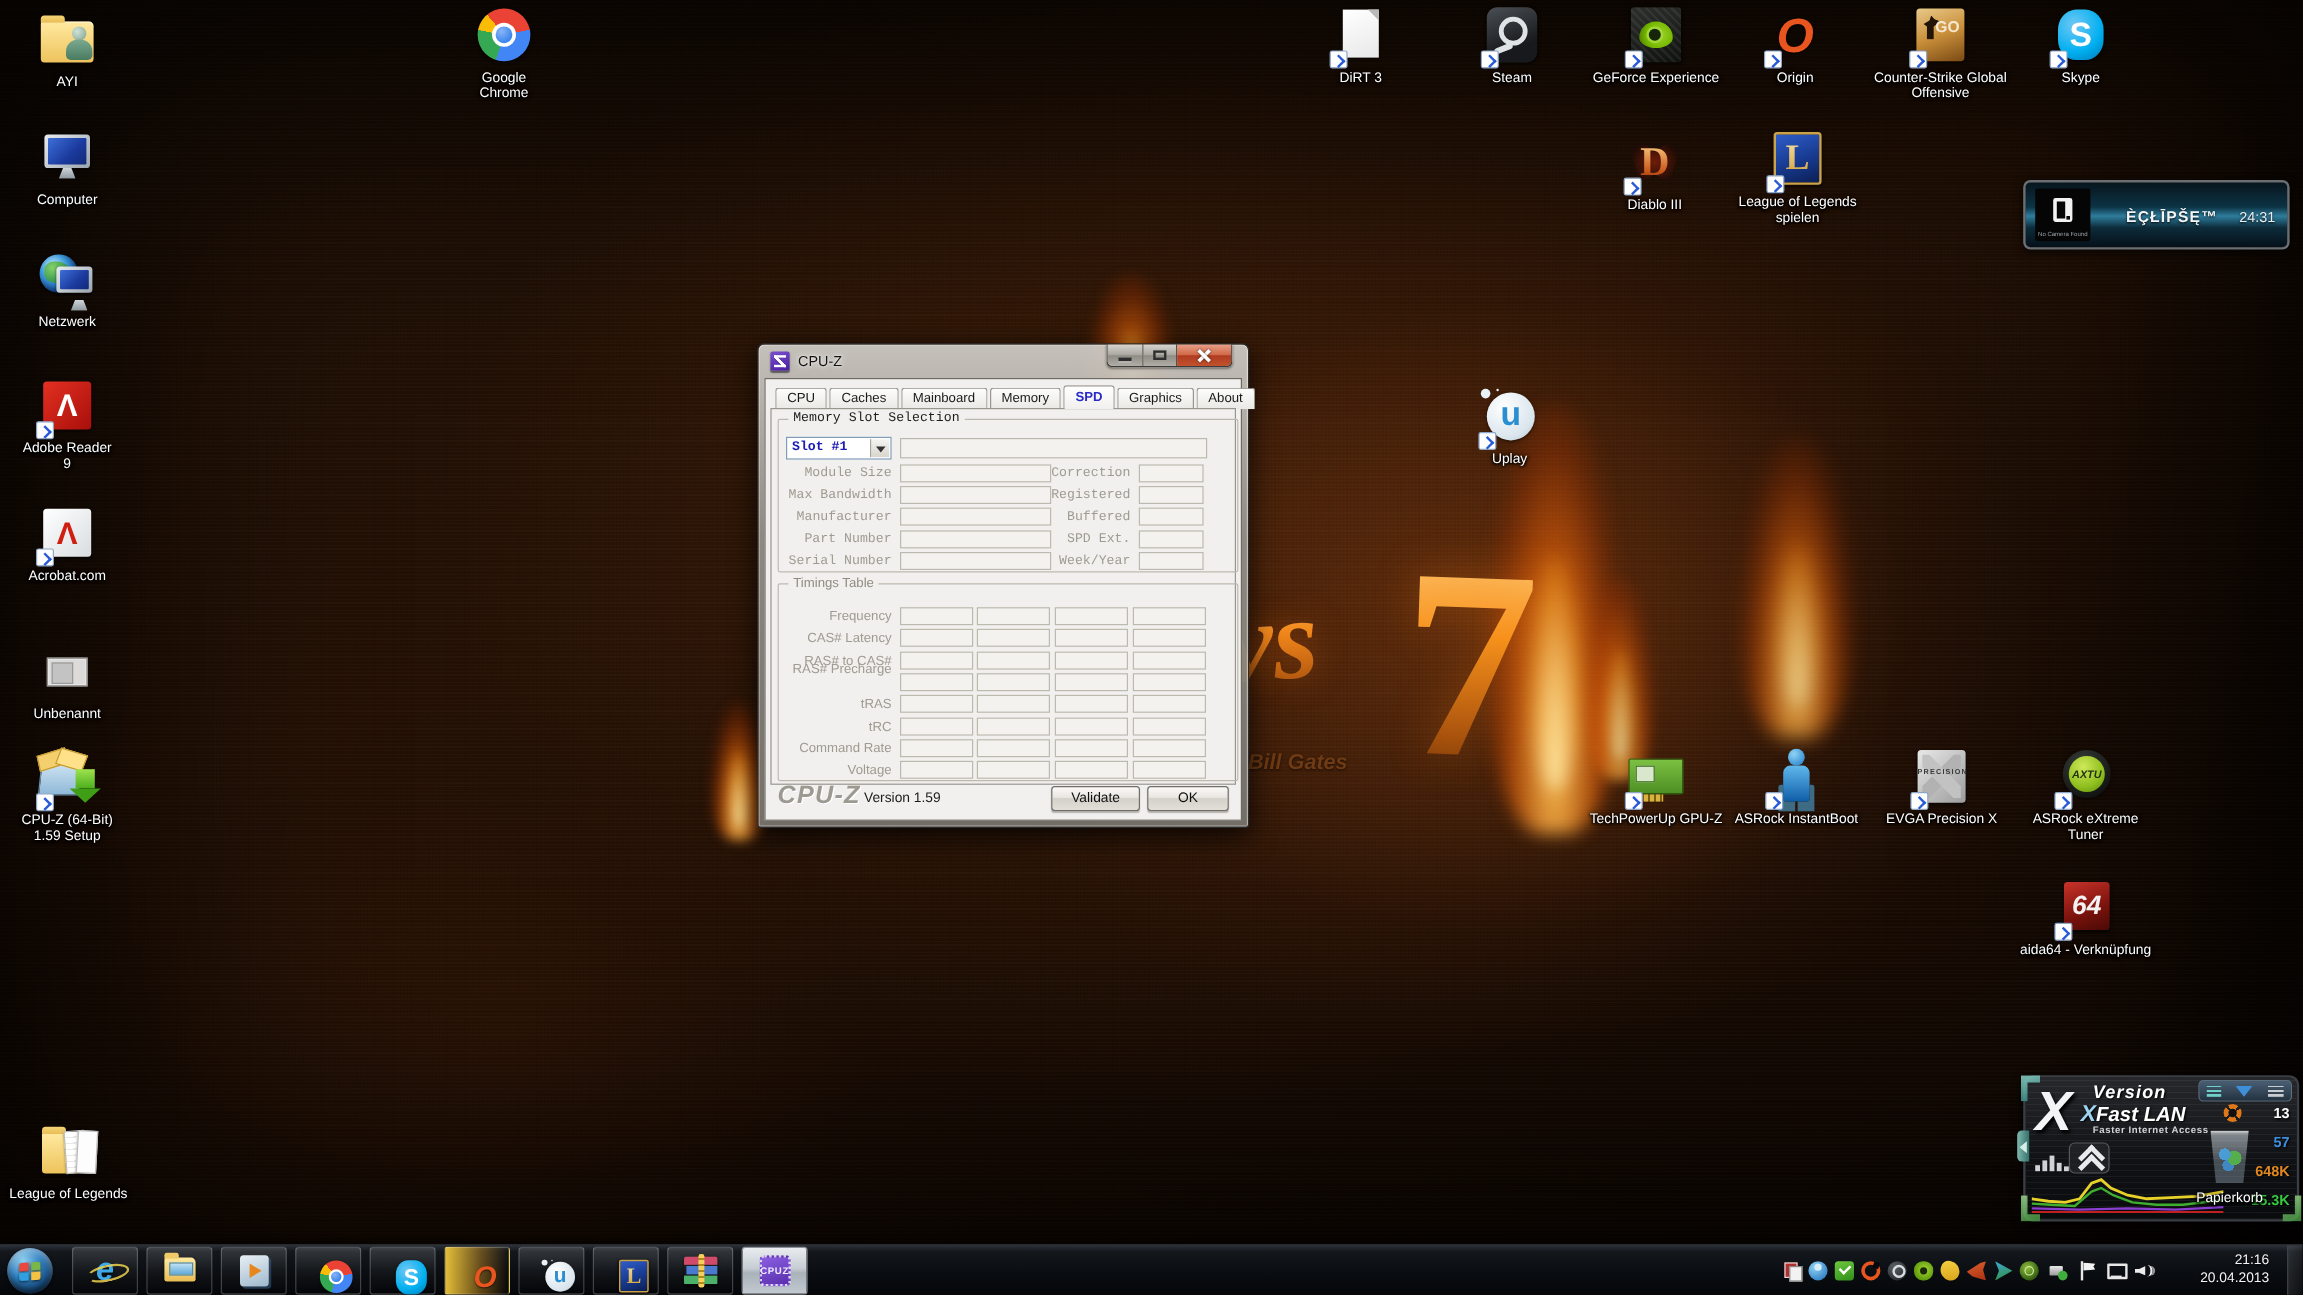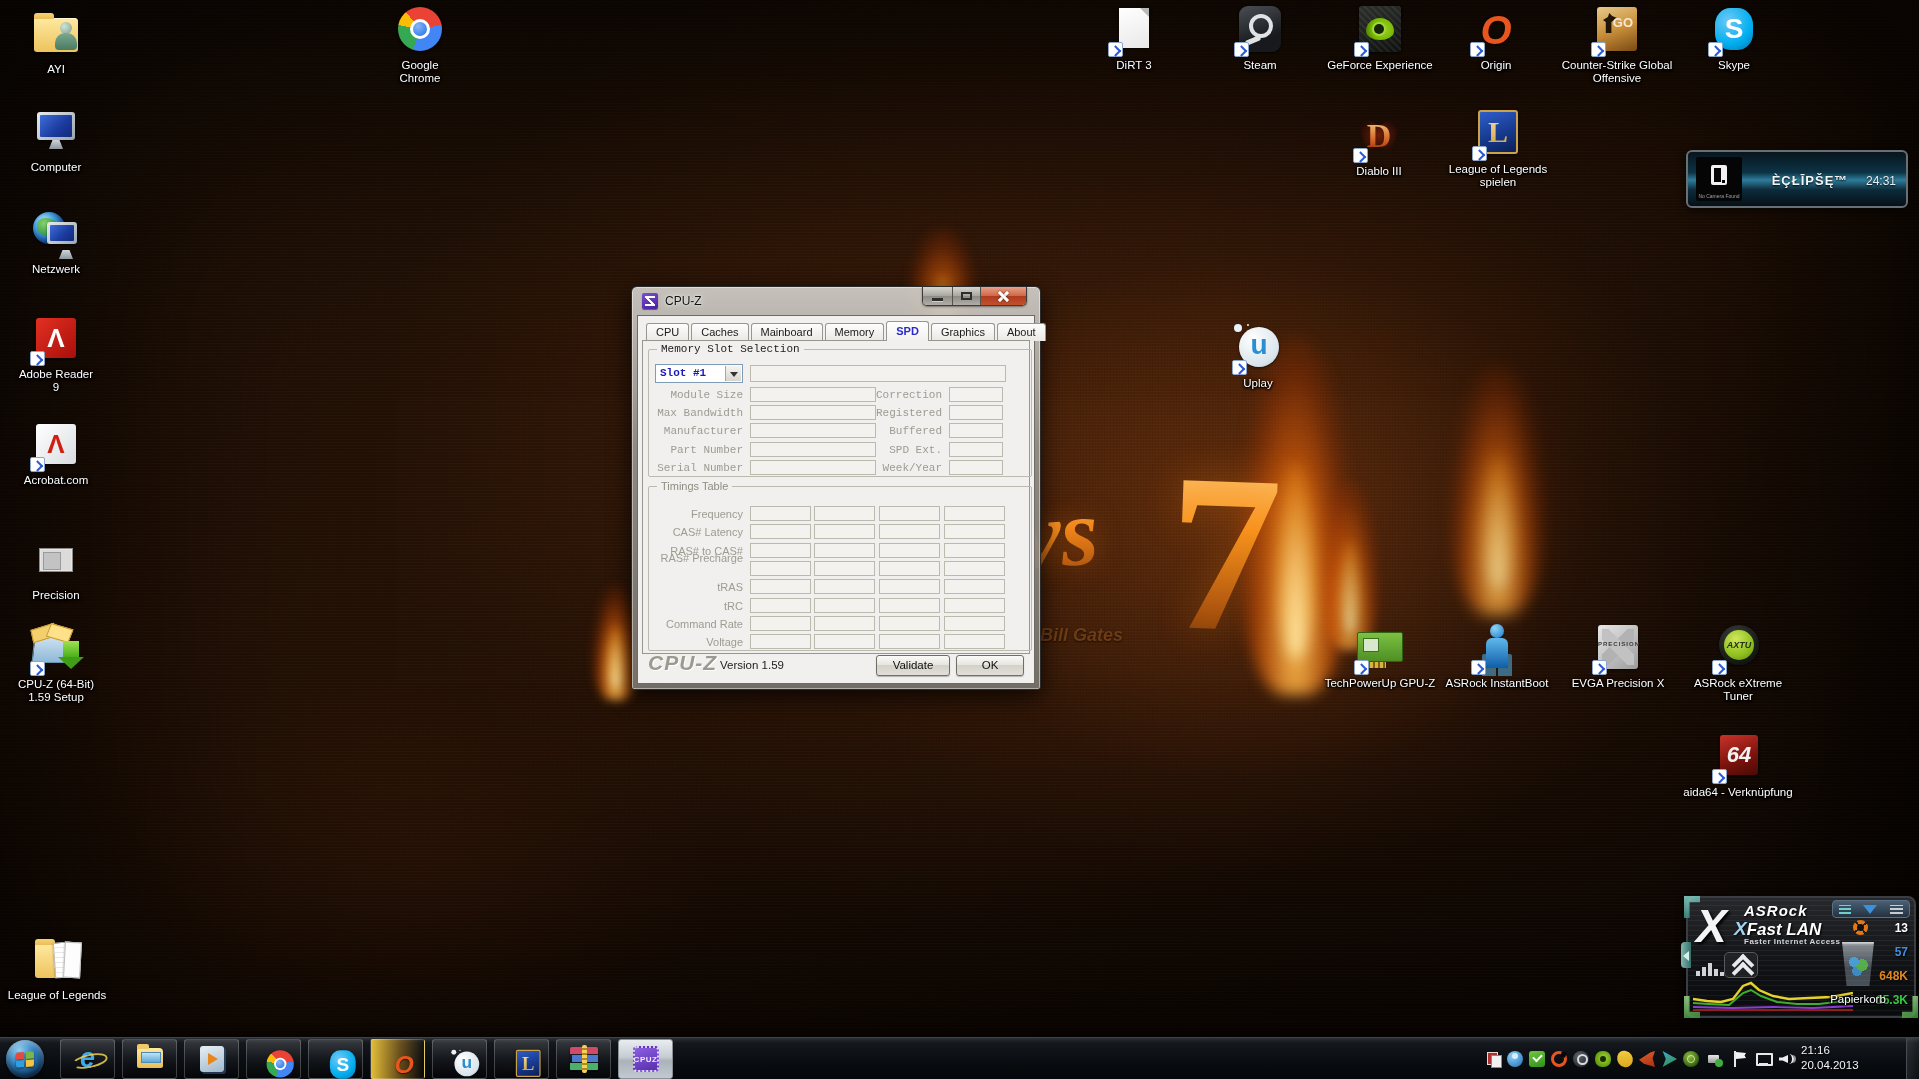--- a/index.html
+++ b/index.html
@@ -402,21 +402,21 @@
   .ti-usb::after { content:""; position:absolute; right:0; bottom:0; width:8px; height:8px; border-radius:50%; background:#3fae3f; }
   .ti-flag::before { content:""; position:absolute; left:3px; top:0; width:2px; height:16px; background:#e8e8e8; }
   .ti-flag::after { content:""; position:absolute; left:5px; top:1px; width:10px; height:7px; background:#f2f2f2;
     clip-path:polygon(0 0,100% 15%,85% 50%,100% 85%,0 100%); }
   .ti-net::before { content:""; position:absolute; left:1px; top:2px; width:13px; height:9px; border:2px solid #e8e8e8; border-radius:1px; }
   .ti-net::after { content:""; position:absolute; left:4px; top:12px; width:9px; height:2px; background:#e8e8e8; box-shadow:3px -2px 0 -1px #e8e8e8; }
   .ti-vol::before { content:""; position:absolute; left:0; top:4px; width:9px; height:8px; background:#ececec;
     clip-path:polygon(0 30%, 40% 30%, 100% 0, 100% 100%, 40% 70%, 0 70%); }
   .ti-vol::after { content:""; position:absolute; right:1px; top:3px; width:8px; height:10px;
     border-right:2px solid #ececec; border-radius:0 8px 8px 0; box-shadow:3px 0 0 -1px rgba(236,236,236,.6); }
-  .tray-clock { position:absolute; top:5px; width:90px; text-align:left; color:#f2f4f6; font-size:11.5px;
+  .tray-clock { position:absolute; top:5px; width:90px; text-align:right; color:#f2f4f6; font-size:11.5px;
     line-height:15px; text-shadow:0 1px 2px #000; }
   .show-desktop { position:absolute; right:0; top:0; width:13px; height:42px; border-left:1px solid #454c54;
     background:linear-gradient(90deg, rgba(255,255,255,.10), rgba(255,255,255,.03)); }
 </style>
 </head>
 <body>
 
 <div class="wallpaper"></div>
 <div class="flame flame1">
     <div class="core"></div>
@@ -477,21 +477,21 @@
         <div class="swoosh" style="color:#d01f12">Λ</div>
       </div>
       <span class="sc"></span>
     </div>
   <div class="lbl">Acrobat.com</div>
 </div>
 <div class="dicon" style="left:18px;top:536px">
   <div class="art">
       <div class="imgph"></div>
     </div>
-  <div class="lbl">Precision</div>
+  <div class="lbl">Unbenannt</div>
 </div>
 <div class="dicon" style="left:10px;top:625px;width:92px">
   <div class="art">
       <div class="box3d"></div>
       <div class="garrow"></div>
       <span class="sc"></span>
     </div>
   <div class="lbl">CPU-Z (64-Bit) 1.59 Setup</div>
 </div>
 <div class="dicon" style="left:2px;top:936px;width:110px">
@@ -742,21 +742,21 @@
   <div class="fl-corner fl-c-tl"></div>
   <div class="fl-corner fl-c-bl"></div>
   <div class="fl-corner fl-c-br"></div>
   <div class="fl-tab-left"></div>
   <div class="fl-menu">
     <span class="fl-mi-list"></span>
     <span class="fl-mi-down"></span>
     <span class="fl-mi-menu"></span>
   </div>
   <div class="fl-x">X</div>
-  <div class="fl-brand">ASRock</div>
+  <div class="fl-brand">Version</div>
   <div class="fl-product"><span class="fl-px">X</span><span>Fast LAN</span></div>
   <div class="fl-tagline">Faster Internet Access</div>
   <div class="fl-chevrons"></div>
   <div class="fl-bars"></div>
   <div class="fl-spin"></div>
   <div class="fl-stats">
     <div class="fl-stat" style="color:#ffffff">13</div>
     <div class="fl-stat" style="color:#3f8fe0">57</div>
     <div class="fl-stat" style="color:#e08820">648K</div>
     <div class="fl-stat" style="color:#35c93f">15.3K</div>

